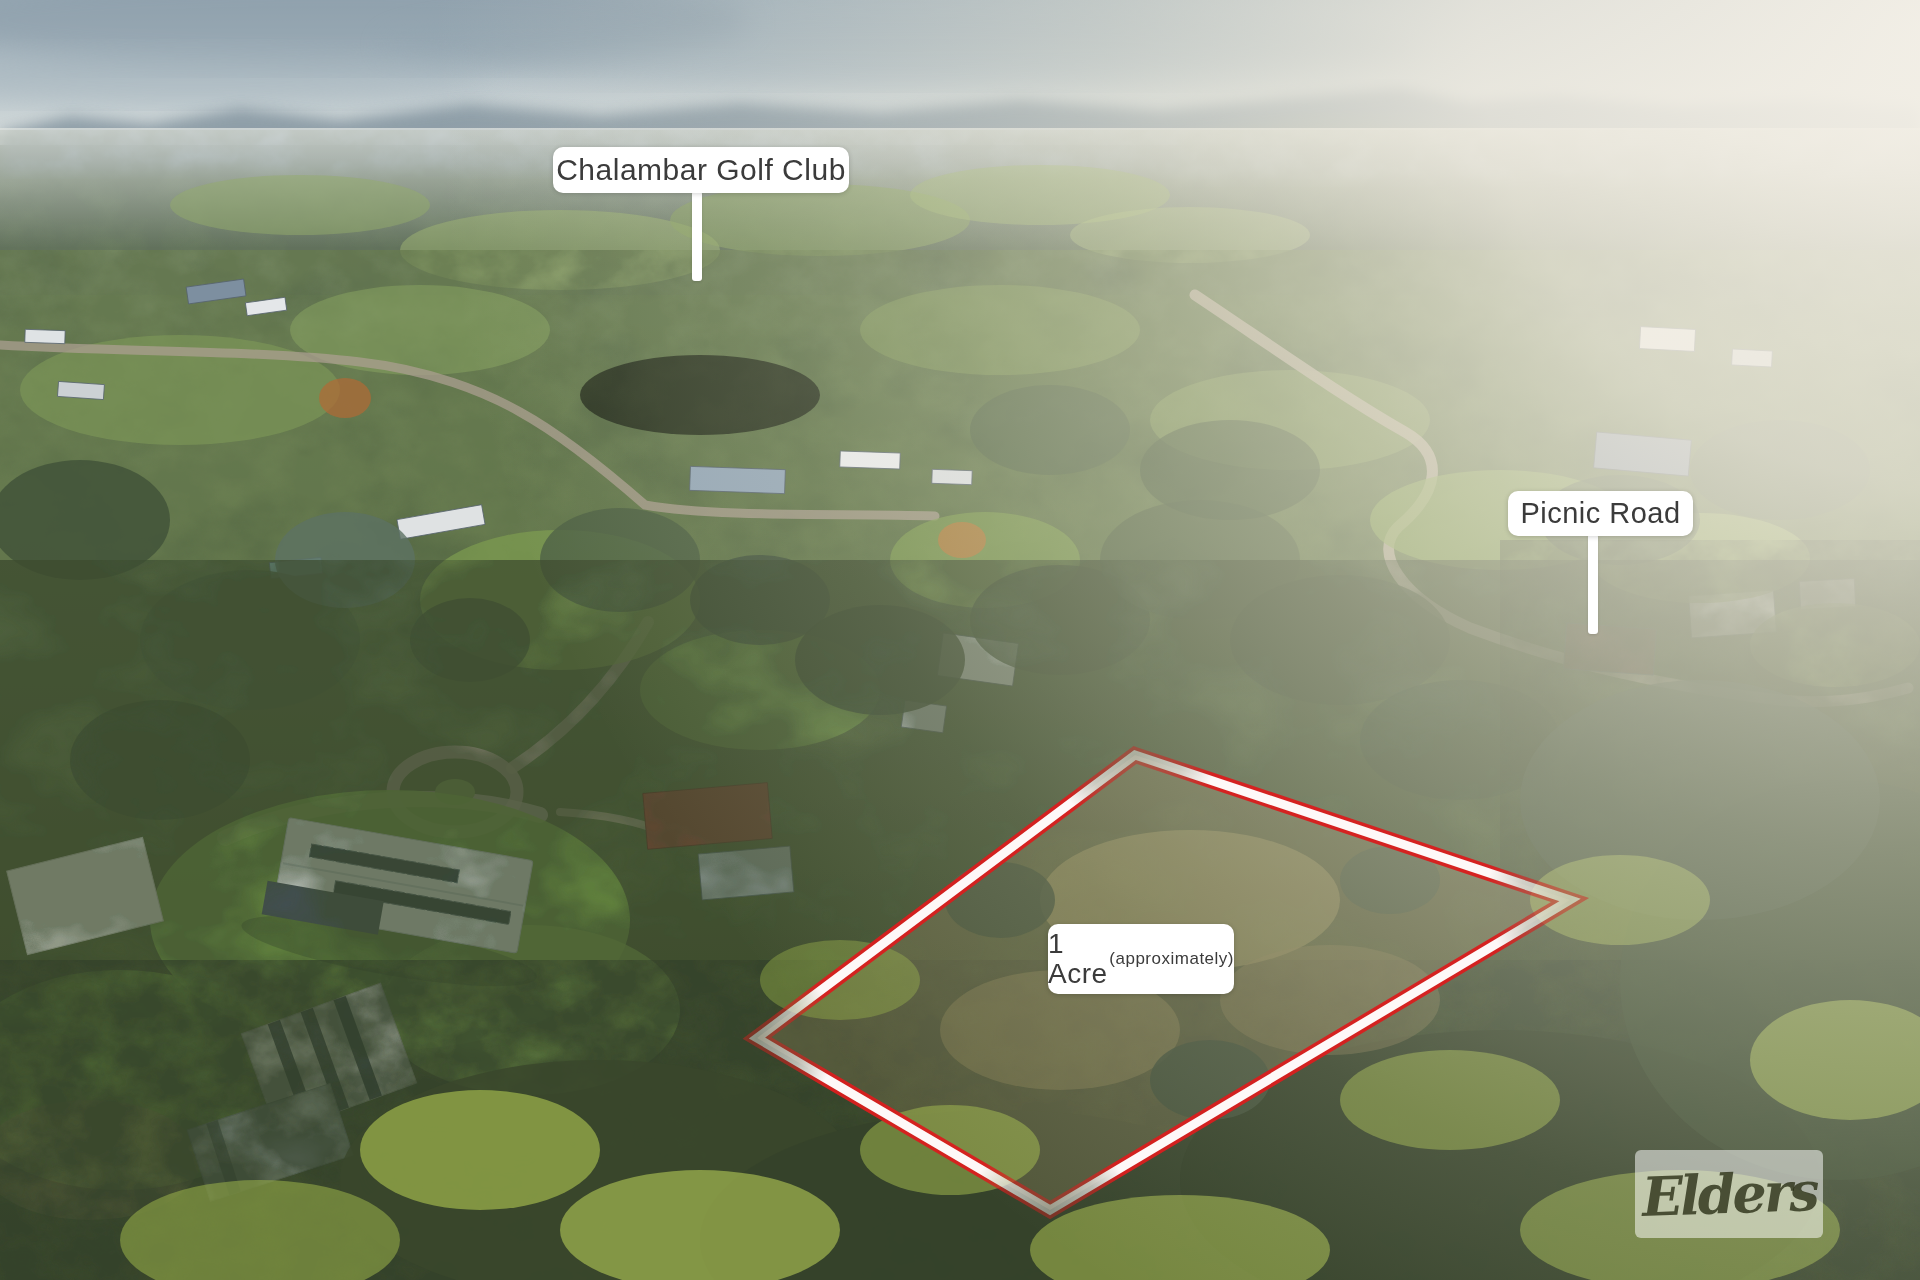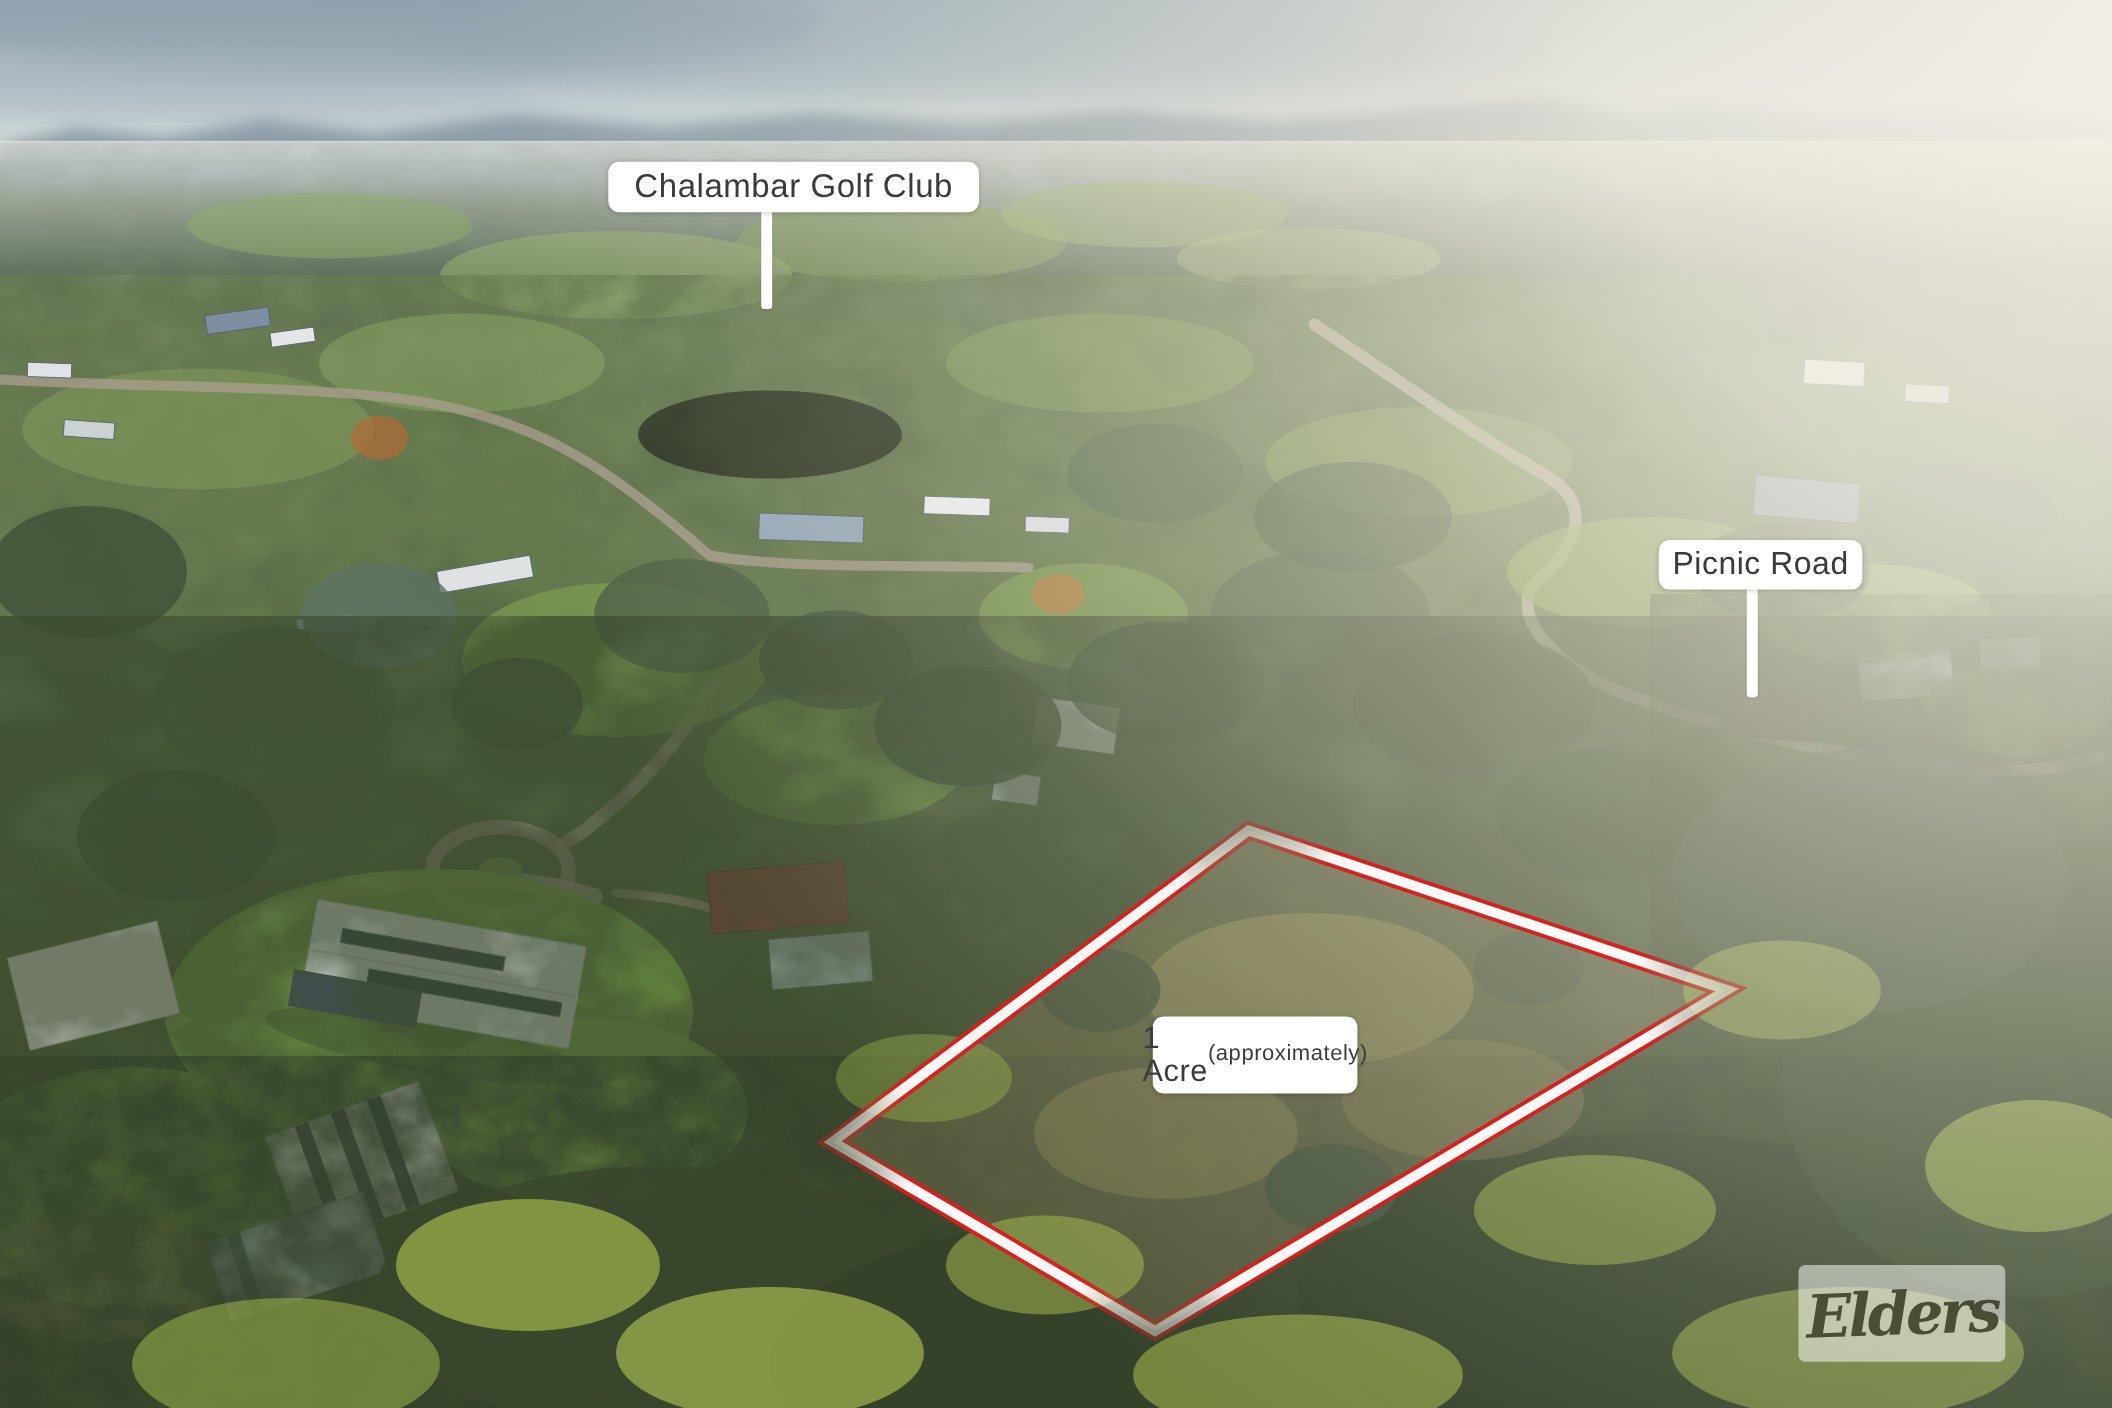--- a/index.html
+++ b/index.html
@@ -6,25 +6,25 @@
   .stage {
     position:relative; width:1920px; height:1280px; overflow:hidden;
     font-family:"Liberation Sans", sans-serif; background:#64755a;
   }
   .stage svg { position:absolute; left:0; top:0; }
   .map-label {
     position:absolute; background:#ffffff; border-radius:10px; color:#3b3b3b;
     display:flex; align-items:center; justify-content:center;
     box-shadow:0 1px 5px rgba(0,0,0,.18); letter-spacing:.5px; z-index:20;
   }
-  #golf-label   { left:553px;  top:147px; width:337px; height:46px; font-size:30px; }
+  #golf-label   { left:553px;  top:147px; width:296px; height:46px; font-size:30px; }
   #picnic-label { left:1508px; top:491px; width:185px; height:45px; font-size:29px; }
   #acre-label   { left:1048px; top:924px; width:186px; height:70px; flex-direction:row; line-height:1.08; }
   #acre-label .primary   { font-size:28px; }
-  #acre-label .secondary { font-size:20px; }
+  #acre-label .secondary { font-size:17px; }
   .pointer {
     position:absolute; width:10px; background:#ffffff; border-radius:3px;
     box-shadow:0 1px 3px rgba(0,0,0,.12); z-index:19;
   }
   #golf-pointer   { left:692px;  top:191px; height:90px;  }
   #picnic-pointer { left:1588px; top:534px; height:100px; }
   #elders-watermark {
     position:absolute; left:1635px; top:1150px; width:188px; height:88px;
     background:rgba(255,255,255,.52); border-radius:6px; z-index:18;
     display:flex; align-items:center; justify-content:center;

